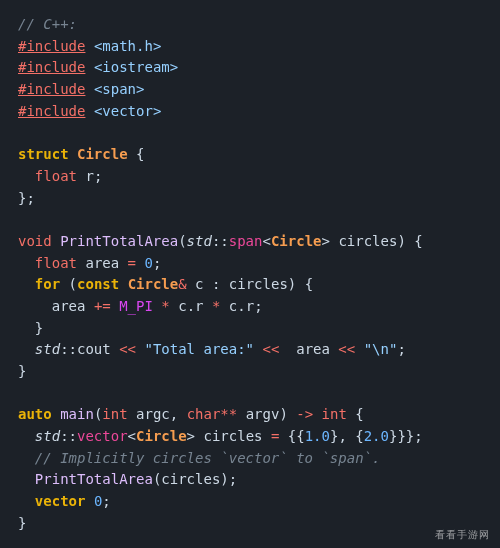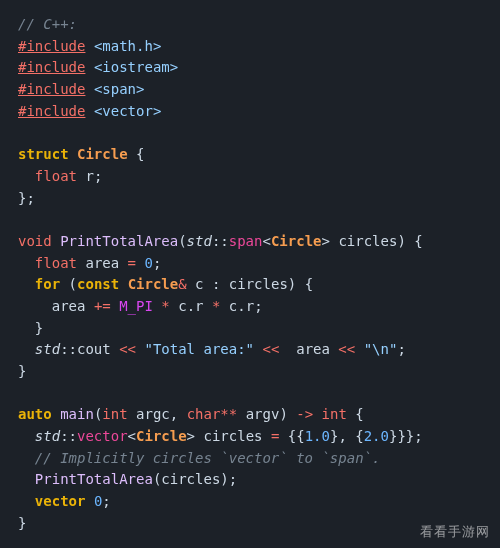--- a/index.html
+++ b/index.html
@@ -29,21 +29,21 @@
   .tok-op       { color: #f47067; }
   .tok-number   { color: #6cb6ff; }
   .tok-string   { color: #96d0ff; }
   .tok-const    { color: #d946ef; }
   .tok-ns       { color: #cdd9e5; font-style: italic; }
   .watermark {
     position: absolute;
     bottom: 6px;
     right: 10px;
     font-family: sans-serif;
-    font-size: 13px;
+    font-size: 10px;
     color: rgba(255,255,255,0.55);
     letter-spacing: 1px;
   }
 </style>
 </head>
 <body>
 
 <pre id="code-block"><span><span class="tok-comment">// C++:</span></span>
 <span><span class="tok-directive">#include</span><span> </span><span class="tok-header">&lt;math.h&gt;</span></span>
 <span><span class="tok-directive">#include</span><span> </span><span class="tok-header">&lt;iostream&gt;</span></span>

